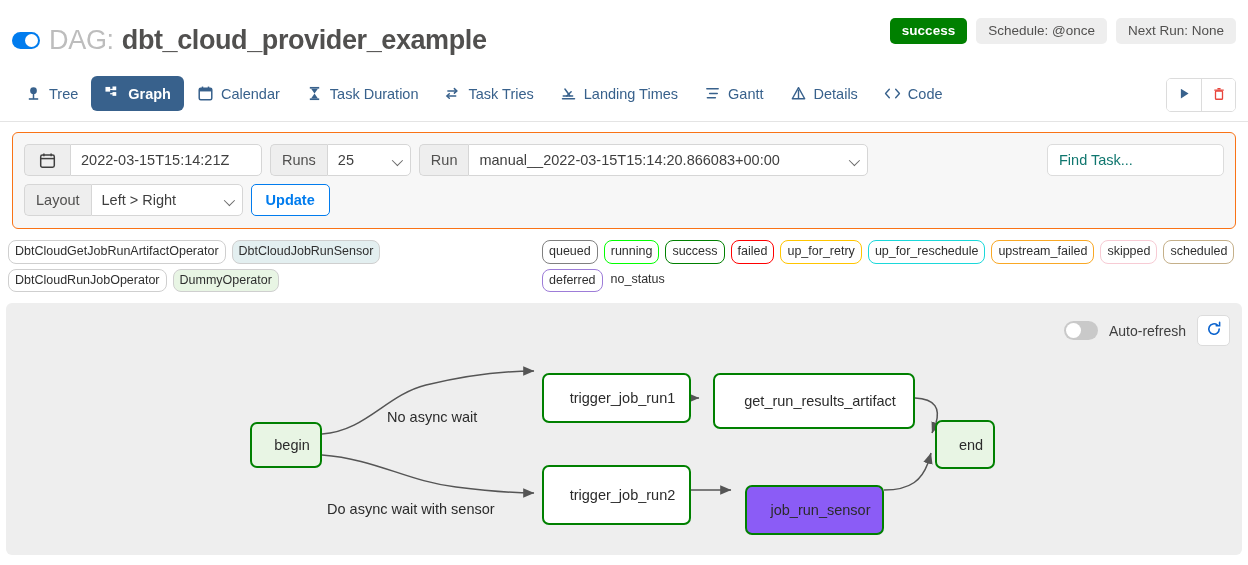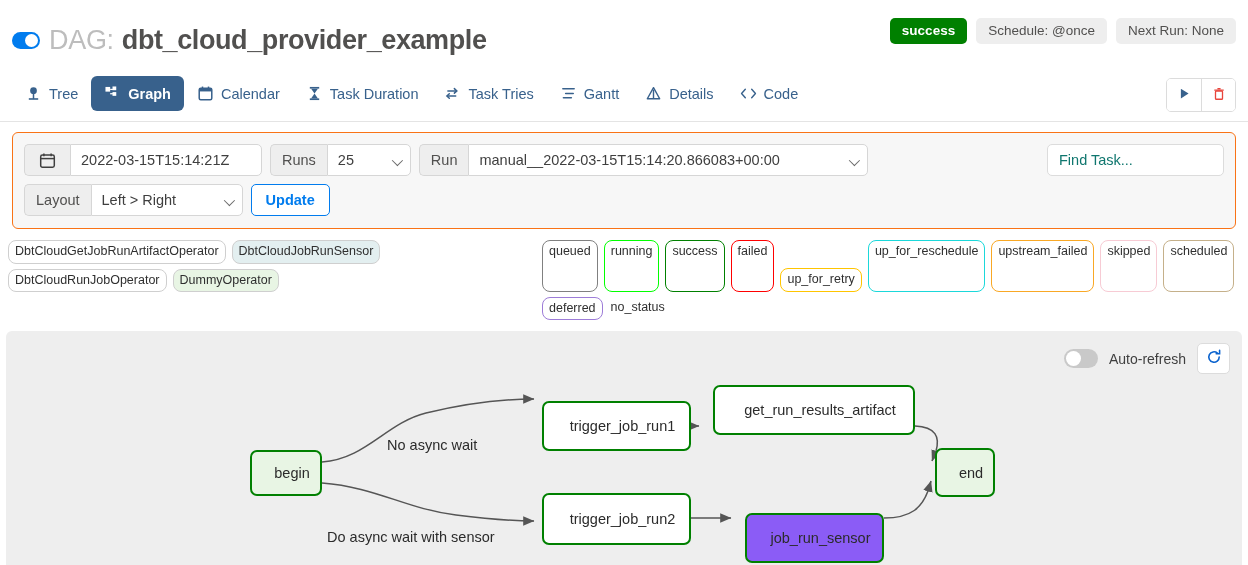--- a/index.html
+++ b/index.html
@@ -351,20 +351,31 @@
     <span class="ico">
       <svg width="15" height="15" viewBox="0 0 16 16" fill="none" stroke="currentColor" stroke-width="1.6">
           <path d="M2.5 5.2 H12 M2.5 10.6 H12"></path>
           <path d="M10 2.8 L12.6 5.2 L10 7.6" stroke-linecap="round"></path>
           <path d="M4.6 8.2 L2 10.6 L4.6 13" stroke-linecap="round"></path>
         </svg>
     </span>
     <span>Task Tries</span>
   </div>
 
+  <div class="tab">
+    <span class="ico">
+      <svg width="15" height="15" viewBox="0 0 16 16" fill="none" stroke="currentColor" stroke-width="1.6">
+          <path d="M1.6 13.6 H14.4" stroke-linecap="round"></path>
+          <path d="M2.4 10.6 L12.4 10.6" stroke-linecap="round"></path>
+          <path d="M4.2 3.2 L9.4 10.4" stroke-linecap="round"></path>
+          <path d="M10.8 6.2 L6.2 10.6" stroke-linecap="round"></path>
+        </svg>
+    </span>
+    <span>Landing Times</span>
+  </div>
 
   <div class="tab">
     <span class="ico">
       <svg width="15" height="15" viewBox="0 0 16 16" fill="none" stroke="currentColor" stroke-width="1.7" stroke-linecap="round">
           <path d="M2 3 H14"></path>
           <path d="M5 8 H13"></path>
           <path d="M2.6 12.6 H11"></path>
         </svg>
     </span>
     <span>Gantt</span>
@@ -456,21 +467,21 @@
       <span class="chip" style="background: rgb(255, 255, 255); border-color: rgb(207, 207, 207);">DbtCloudGetJobRunArtifactOperator</span>
       <span class="chip" style="background: rgb(227, 239, 240); border-color: rgb(207, 207, 207);">DbtCloudJobRunSensor</span>
       <span class="chip" style="background: rgb(255, 255, 255); border-color: rgb(207, 207, 207);">DbtCloudRunJobOperator</span>
       <span class="chip" style="background: rgb(232, 245, 228); border-color: rgb(207, 207, 207);">DummyOperator</span>
     </div>
   <div class="legend-col legend-status">
       <span class="chip" style="border-color: rgb(128, 128, 128); border-width: 1.6px;">queued</span>
       <span class="chip" style="border-color: rgb(1, 255, 0); border-width: 1.6px;">running</span>
       <span class="chip" style="border-color: rgb(0, 128, 0); border-width: 1.6px;">success</span>
       <span class="chip" style="border-color: rgb(255, 0, 0); border-width: 1.6px;">failed</span>
-      <span class="chip" style="border-color: rgb(255, 197, 0); border-width: 1.6px; margin-top: 28px;">up_for_retry</span>
+      <span class="chip" style="border-color: rgb(255, 197, 0); border-width: 1.6px;">up_for_retry</span>
       <span class="chip" style="border-color: rgb(27, 216, 218); border-width: 1.6px;">up_for_reschedule</span>
       <span class="chip" style="border-color: rgb(249, 168, 37); border-width: 1.6px;">upstream_failed</span>
       <span class="chip" style="border-color: rgb(247, 203, 212); border-width: 1.6px;">skipped</span>
       <span class="chip" style="border-color: rgb(197, 176, 138); border-width: 1.6px;">scheduled</span>
       <span class="chip" style="border-color: rgb(157, 124, 216); border-width: 1.6px;">deferred</span>
       <span class="chip plain">no_status</span>
     </div>
 </div>
 
 <div class="graph-panel">
@@ -500,22 +511,22 @@
       <path d="M685,95 L693,95" marker-end="url(#arrow)"></path>
       <path d="M685,187 L725,187" marker-end="url(#arrow)"></path>
       <path d="M909,95 C930,96 934,106 930,120 L926,130" marker-end="url(#arrow)"></path>
       <path d="M878,187 C906,187 916,176 922,160 L925,150" marker-end="url(#arrow)"></path>
     </g>
   </svg>
 
   <div>
       <div class="node-box dummy" style="left: 244px; top: 119px; width: 72px; height: 46px;">begin</div>
       <div class="node-box" style="left: 536px; top: 70px; width: 149px; height: 50px;">trigger_job_run1</div>
-      <div class="node-box" style="left: 707px; top: 54px; width: 202px; height: 50px;">get_run_results_artifact</div>
-      <div class="node-box" style="left: 536px; top: 162px; width: 149px; height: 52px;">trigger_job_run2</div>
+      <div class="node-box" style="left: 707px; top: 70px; width: 202px; height: 56px;">get_run_results_artifact</div>
+      <div class="node-box" style="left: 536px; top: 162px; width: 149px; height: 60px;">trigger_job_run2</div>
       <div class="node-box sensor" style="left: 739px; top: 162px; width: 139px; height: 50px;">job_run_sensor</div>
       <div class="node-box dummy" style="left: 929px; top: 117px; width: 60px; height: 49px;">end</div>
     </div>
   <div>
       <div class="edge-label" style="left: 381px; top: 106px;">No async wait</div>
       <div class="edge-label" style="left: 321px; top: 198px;">Do async wait with sensor</div>
     </div>
 </div>
 
 </body></html>

